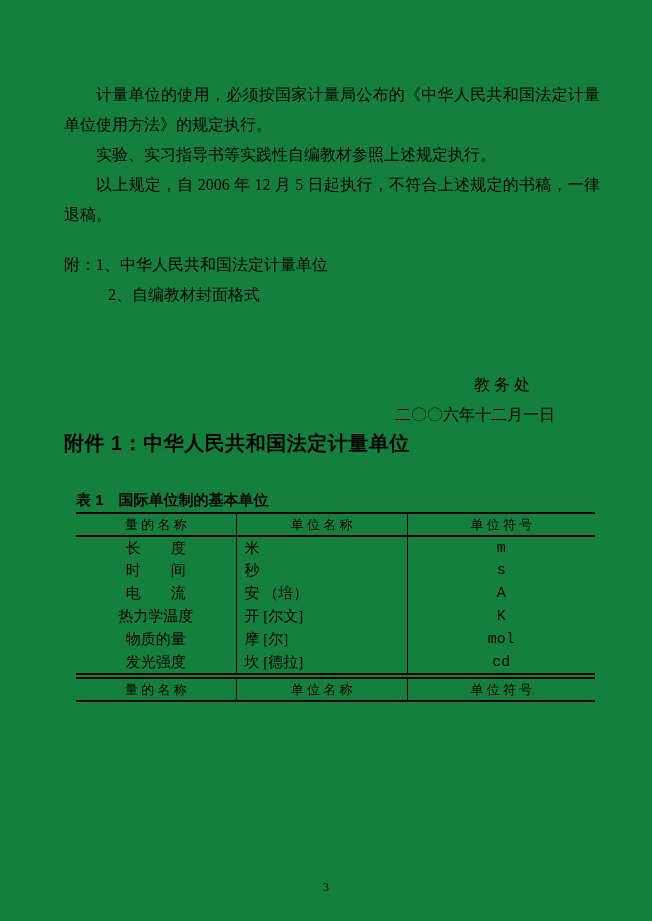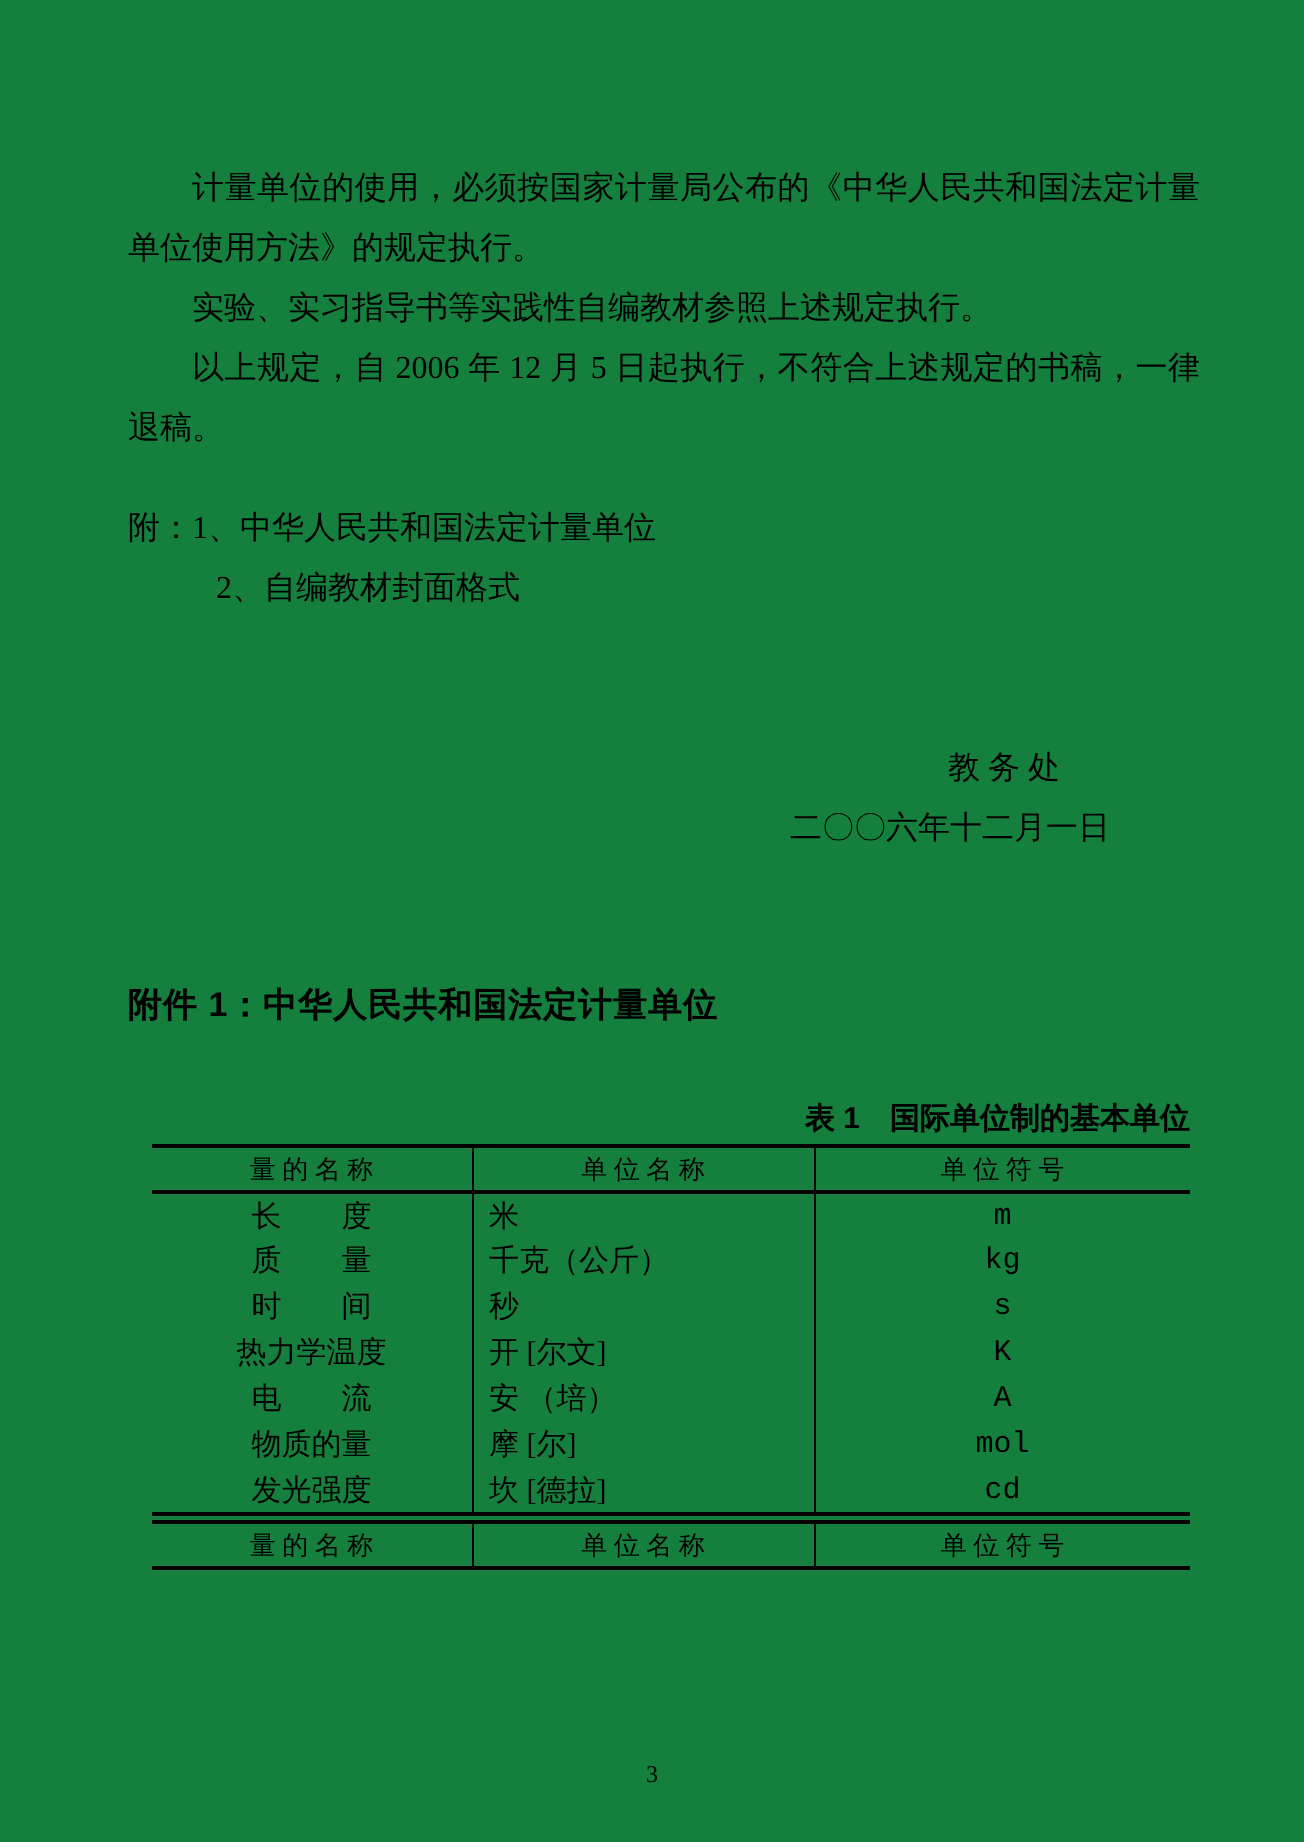--- a/index.html
+++ b/index.html
@@ -20,30 +20,29 @@
     text-align:justify;
     text-justify:inter-ideograph;
   }
   .indent { text-indent:32px; }
   .attach-block { margin-top:20px; }
   .attach-line2 { padding-left:44px; }
   .sig-block { margin-top:60px; text-align:right; font-size:16px; line-height:30px; }
   .sig-dept { padding-right:70px; }
   .sig-date { padding-right:45px; }
   .appendix-heading {
-    margin-top:60px;
     font-family:"Liberation Sans","DejaVu Sans",sans-serif;
     font-weight:bold;
-    font-size:17px;
+    font-size:20px;
     line-height:26px;
     letter-spacing:0.5px;
   }
   .tbl-caption {
     width:519px; margin-left:12px;
-    text-align:right;
+    text-align:left;
     font-family:"Liberation Sans","DejaVu Sans",sans-serif;
     font-weight:bold;
     font-size:15px;
     line-height:20px;
   }
   .cap1 { margin-top:34px; }
   .cap2 { margin-top:18px; }
   table.units {
     width:519px; margin-left:12px; margin-top:2px;
     border-collapse:collapse;
@@ -119,38 +118,33 @@
         <th>单 位 符 号</th>
       </tr>
     </thead>
     <tbody>
       <tr>
         <td class="qty-name">长　　度</td>
         <td class="unit-name">米</td>
         <td class="unit-sym">m</td>
       </tr>
       <tr>
-        <td class="qty-name">质　　量</td>
-        <td class="unit-name">千克（公斤）</td>
-        <td class="unit-sym">kg</td>
-      </tr>
-      <tr>
         <td class="qty-name">时　　间</td>
         <td class="unit-name">秒</td>
         <td class="unit-sym">s</td>
       </tr>
       <tr>
+        <td class="qty-name">电　　流</td>
+        <td class="unit-name">安 （培）</td>
+        <td class="unit-sym">A</td>
+      </tr>
+      <tr>
         <td class="qty-name">热力学温度</td>
         <td class="unit-name">开 [尔文]</td>
         <td class="unit-sym">K</td>
-      </tr>
-      <tr>
-        <td class="qty-name">电　　流</td>
-        <td class="unit-name">安 （培）</td>
-        <td class="unit-sym">A</td>
       </tr>
       <tr>
         <td class="qty-name">物质的量</td>
         <td class="unit-name">摩 [尔]</td>
         <td class="unit-sym">mol</td>
       </tr>
       <tr>
         <td class="qty-name">发光强度</td>
         <td class="unit-name">坎 [德拉]</td>
         <td class="unit-sym">cd</td>

